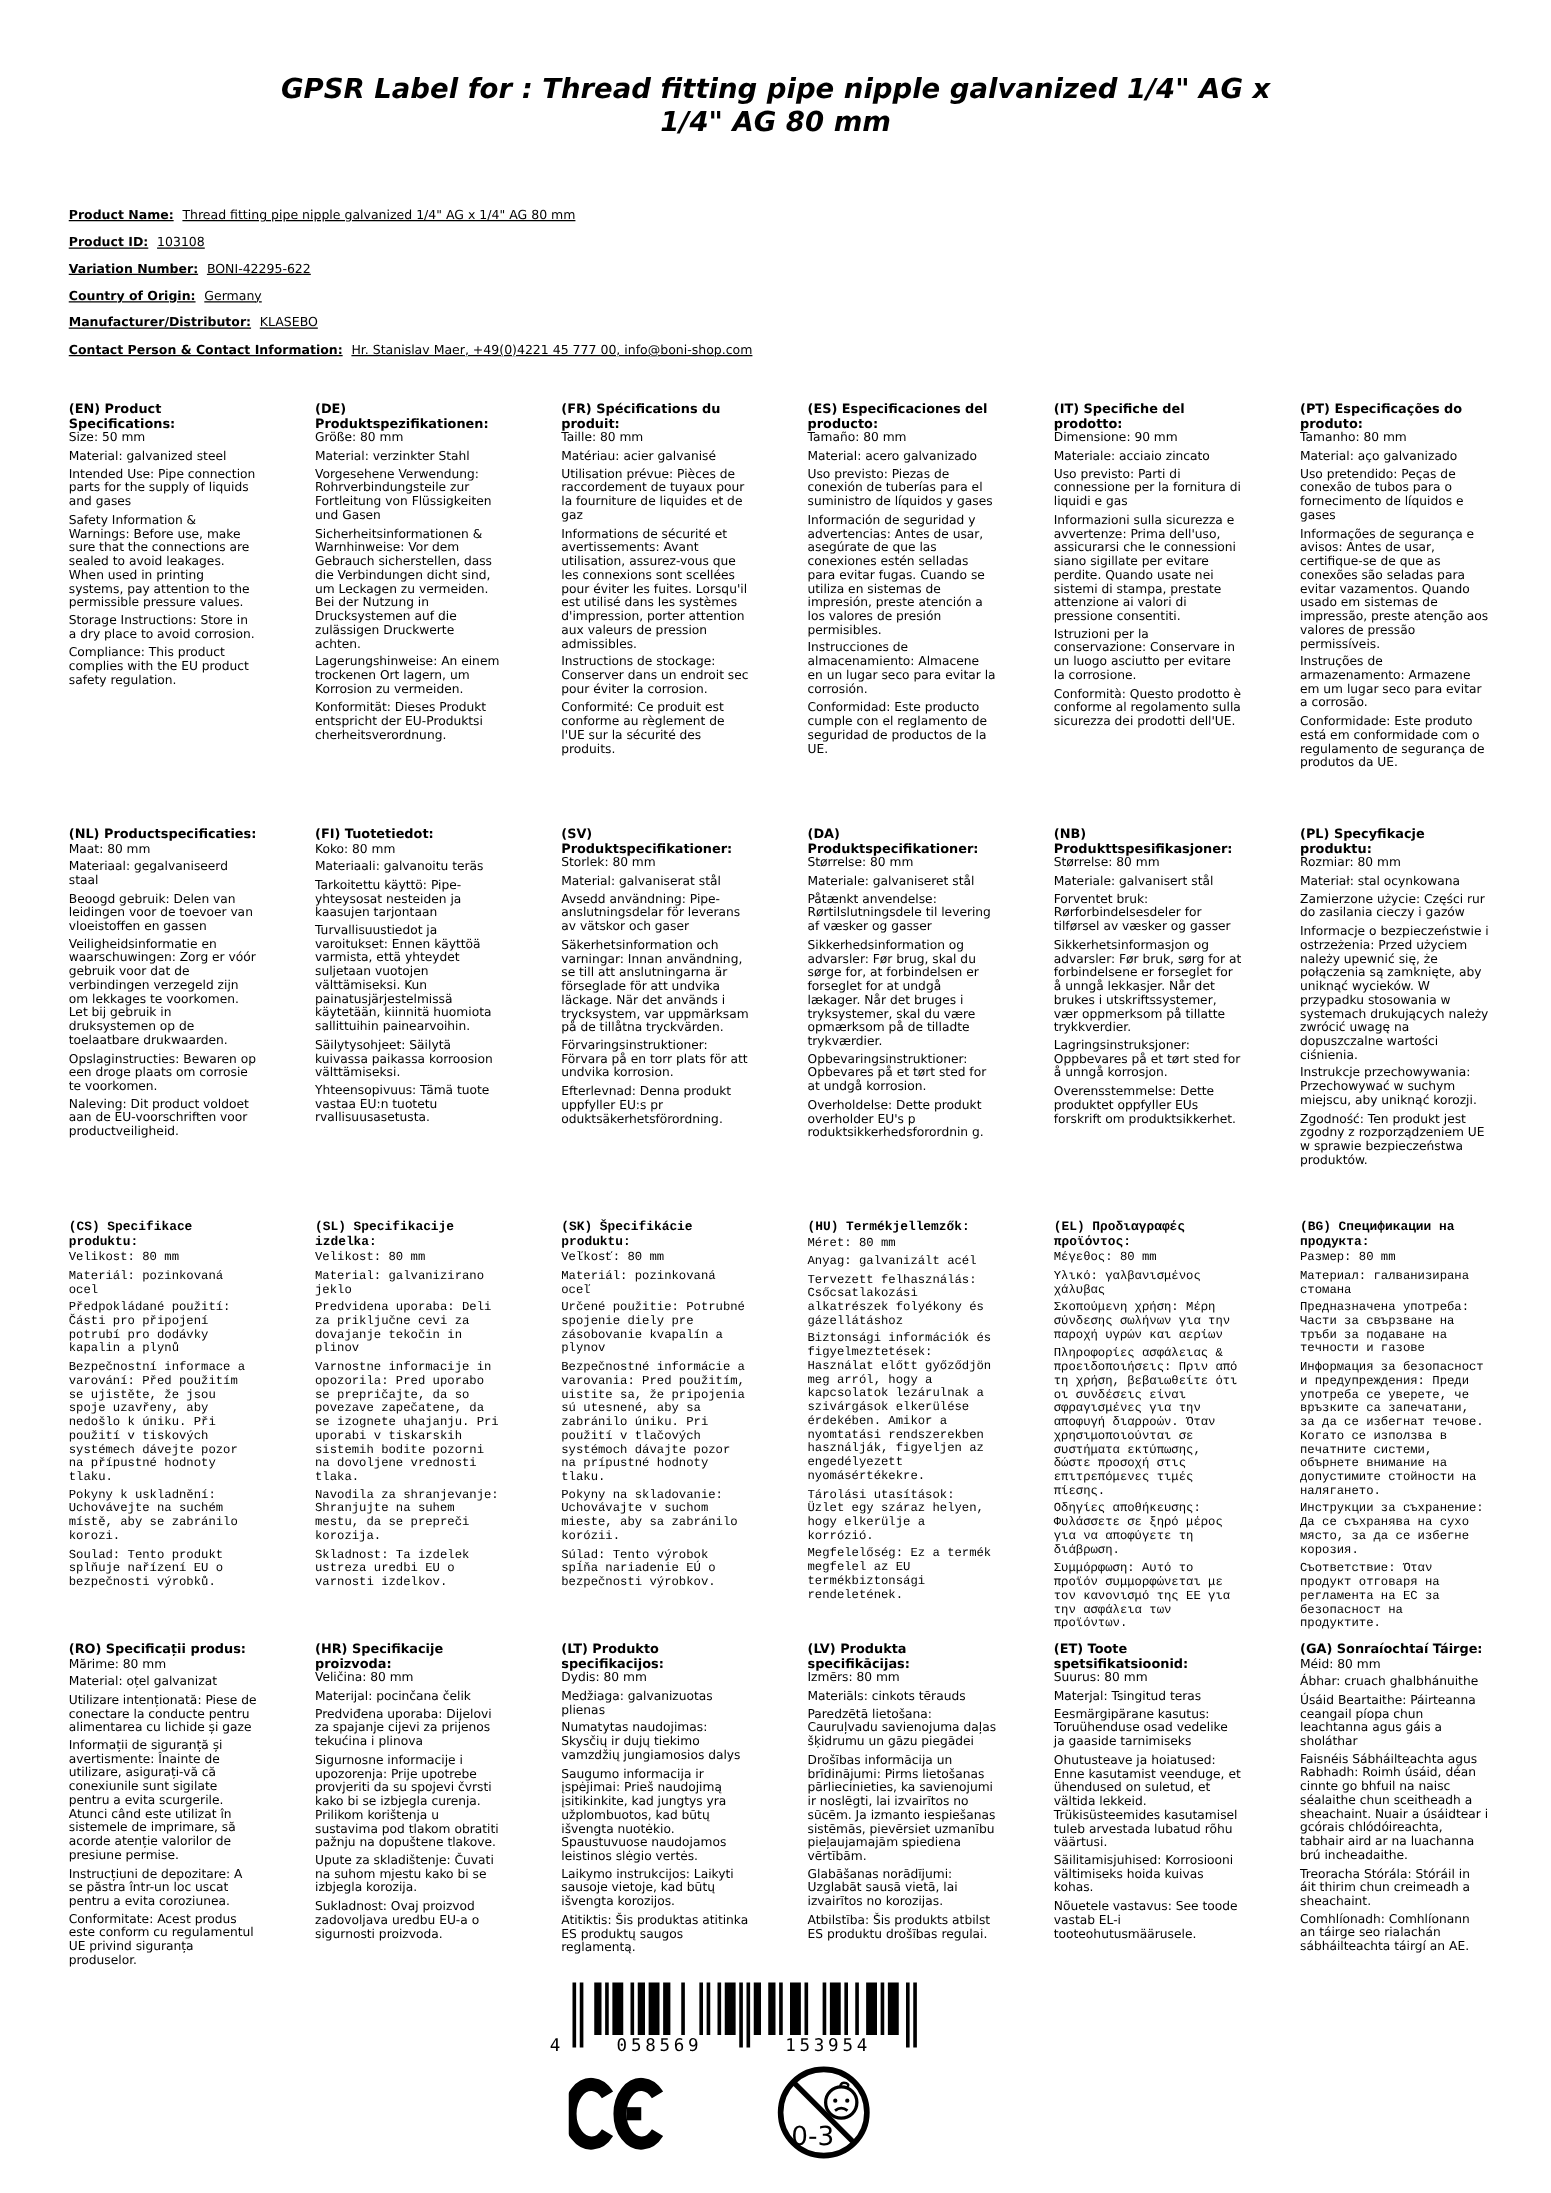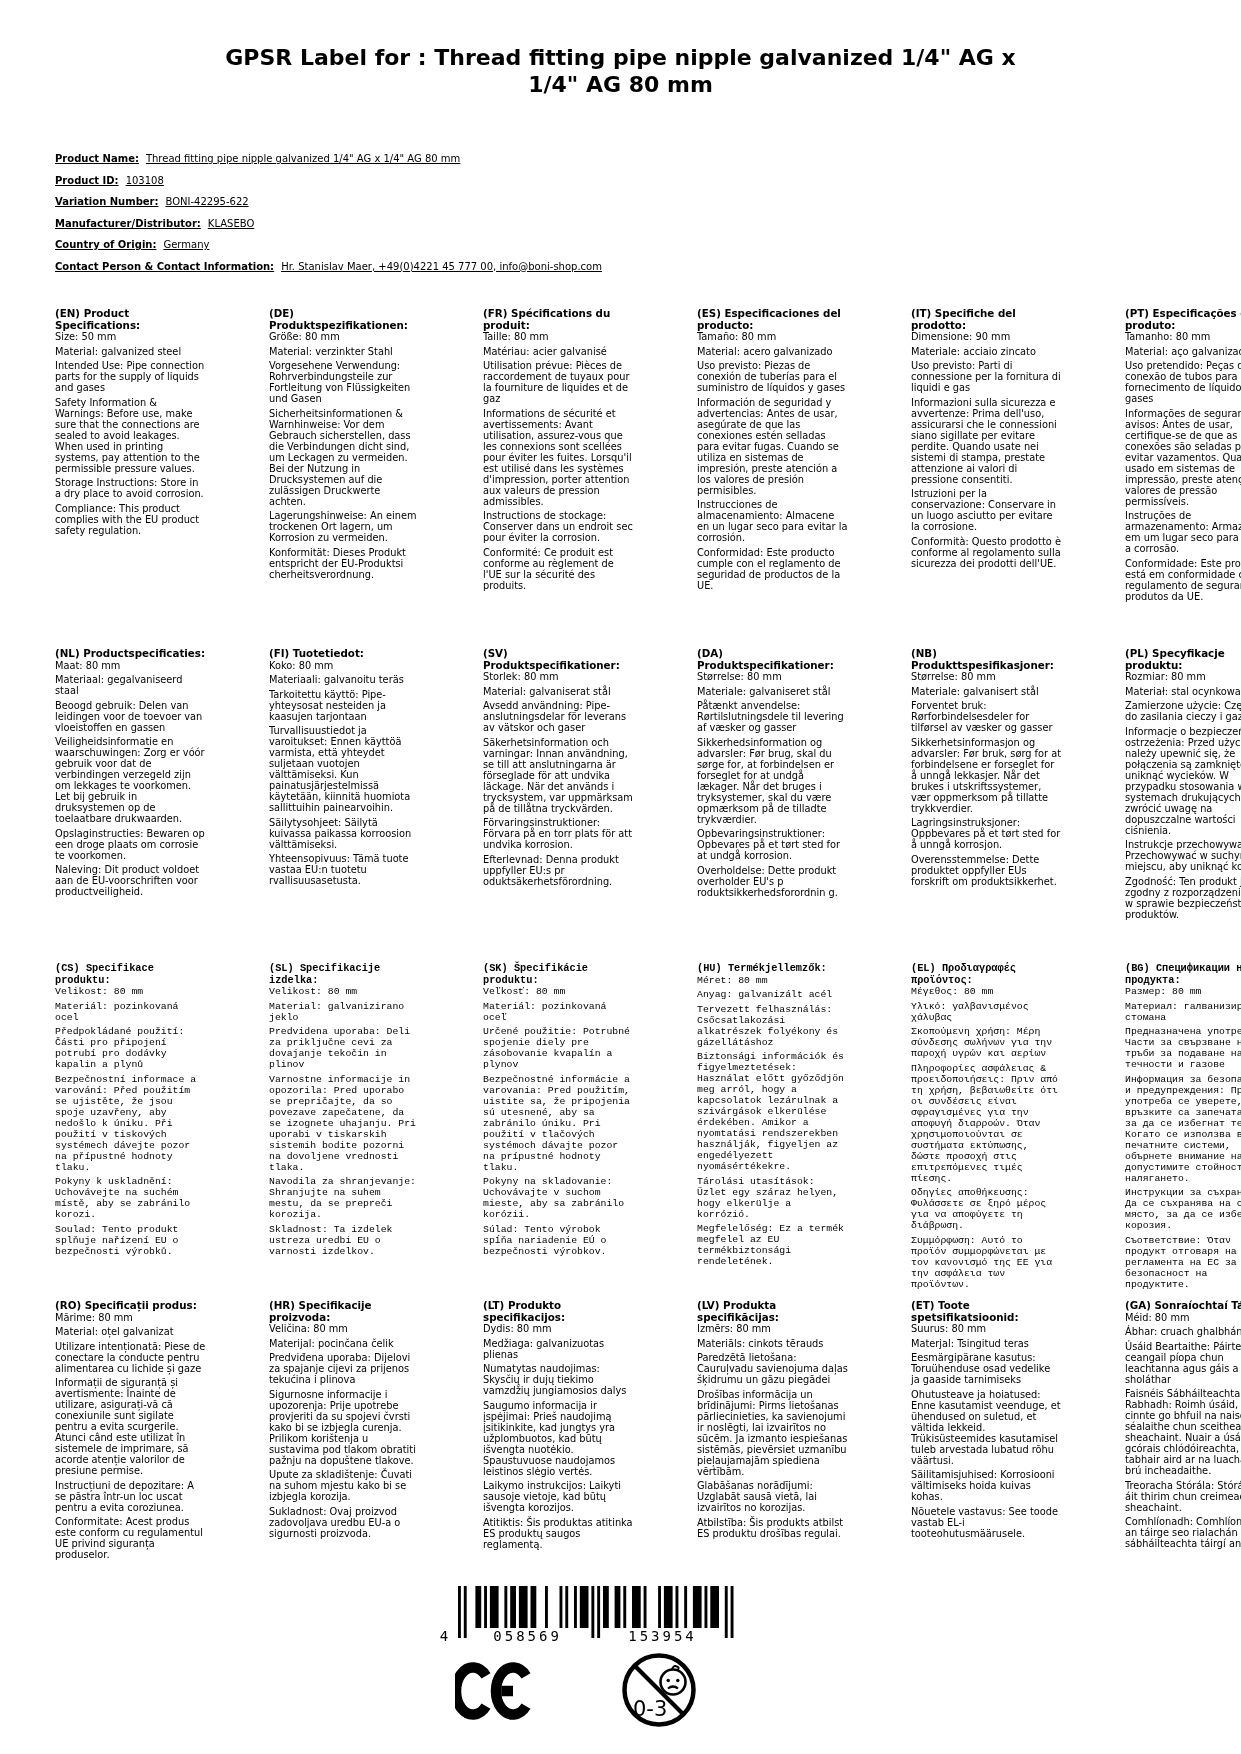--- a/index.html
+++ b/index.html
@@ -3,30 +3,30 @@
 <meta charset="utf-8">
 <style>
   html,body{margin:0;padding:0;}
   body{
     width:1241px;height:1754px;position:relative;
     background:#ffffff;color:#000;
     font-family:"DejaVu Sans", sans-serif;
     overflow:hidden;
   }
   .title{
-    margin:44px auto 0;max-width:880px;text-align:center;
-    font-size:22px;font-weight:bold;line-height:27px;
+    margin:58px auto 0;max-width:880px;text-align:center;
+    font-size:22px;font-weight:bold;line-height:27px;font-style:italic;
   }
   .pinfo{margin:50px 0 0 55px;font-size:10px;line-height:21.5px;text-decoration:underline;}
   .pinfo-row{white-space:nowrap;}
   .pinfo .lbl{font-weight:bold;}
   .pinfo .val{margin-left:7px;}
   .spec-row{
     display:grid;grid-template-columns:repeat(6,197px);
-    margin-left:55px;align-items:start;gap:17px;
+    margin-left:55px;align-items:start;
   }
   .spec-row.r1{margin-top:31px;min-height:340px;}
   .spec-row.r2{min-height:315px;}
   .spec-row.r3{min-height:337px;font-family:Liberation Mono, monospace;}
   .spec-cell{padding-right:46px;box-sizing:border-box;}
   .spec-hdr{font-weight:bold;font-size:10.3px;line-height:11.5px;}
   .spec-cell p{margin:0 0 3.5px 0;font-size:9.8px;line-height:11px;}
   .abs{position:absolute;}
   #barcode-svg{left:436px;top:1584px;}
   #barcode-svg rect{fill:#000;}
@@ -46,24 +46,24 @@
   <div class="pinfo-row">
     <span class="lbl">Product Name:</span><span class="val">Thread fitting pipe nipple galvanized 1/4" AG x 1/4" AG 80 mm</span>
   </div>
   <div class="pinfo-row">
     <span class="lbl">Product ID:</span><span class="val">103108</span>
   </div>
   <div class="pinfo-row">
     <span class="lbl">Variation Number:</span><span class="val">BONI-42295-622</span>
   </div>
   <div class="pinfo-row">
+    <span class="lbl">Country of Origin:</span><span class="val">Germany</span>
+  </div>
+  <div class="pinfo-row">
     <span class="lbl">Manufacturer/Distributor:</span><span class="val">KLASEBO</span>
-  </div>
-  <div class="pinfo-row">
-    <span class="lbl">Country of Origin:</span><span class="val">Germany</span>
   </div>
   <div class="pinfo-row">
     <span class="lbl">Contact Person &amp; Contact Information:</span><span class="val">Hr. Stanislav Maer, +49(0)4221 45 777 00, info@boni-shop.com</span>
   </div>
 </div>
 
 <div class="spec-row r1">
     <div class="spec-cell">
       <div class="spec-hdr">(EN) Product Specifications:</div>
       <p>Size: 50 mm</p>

